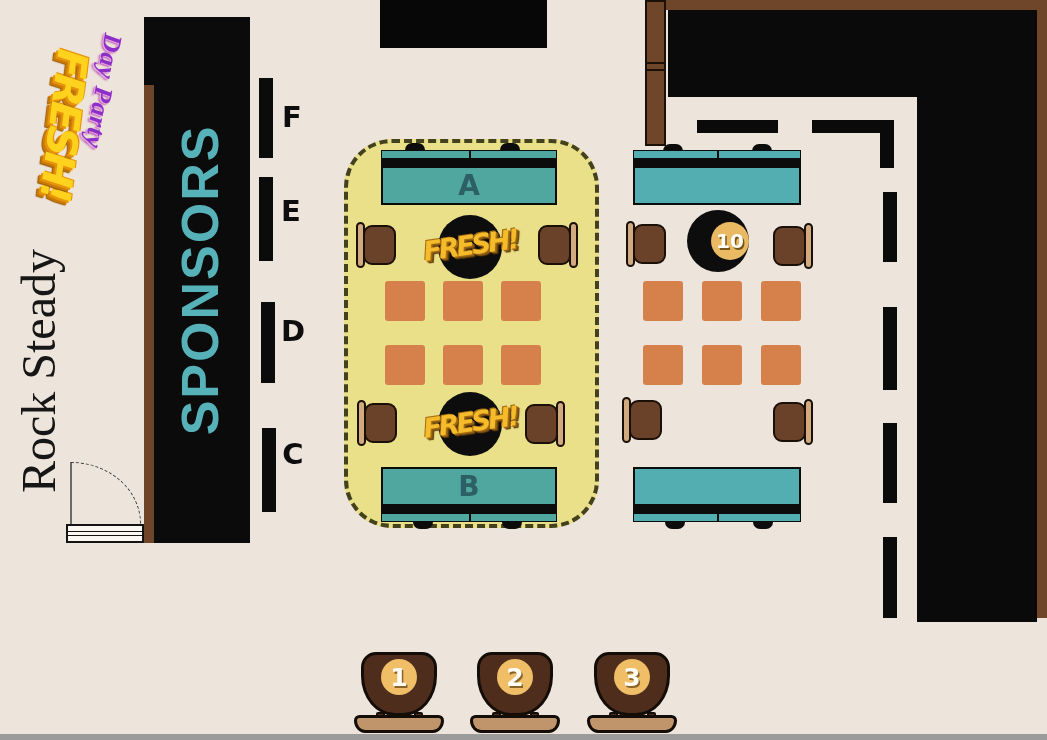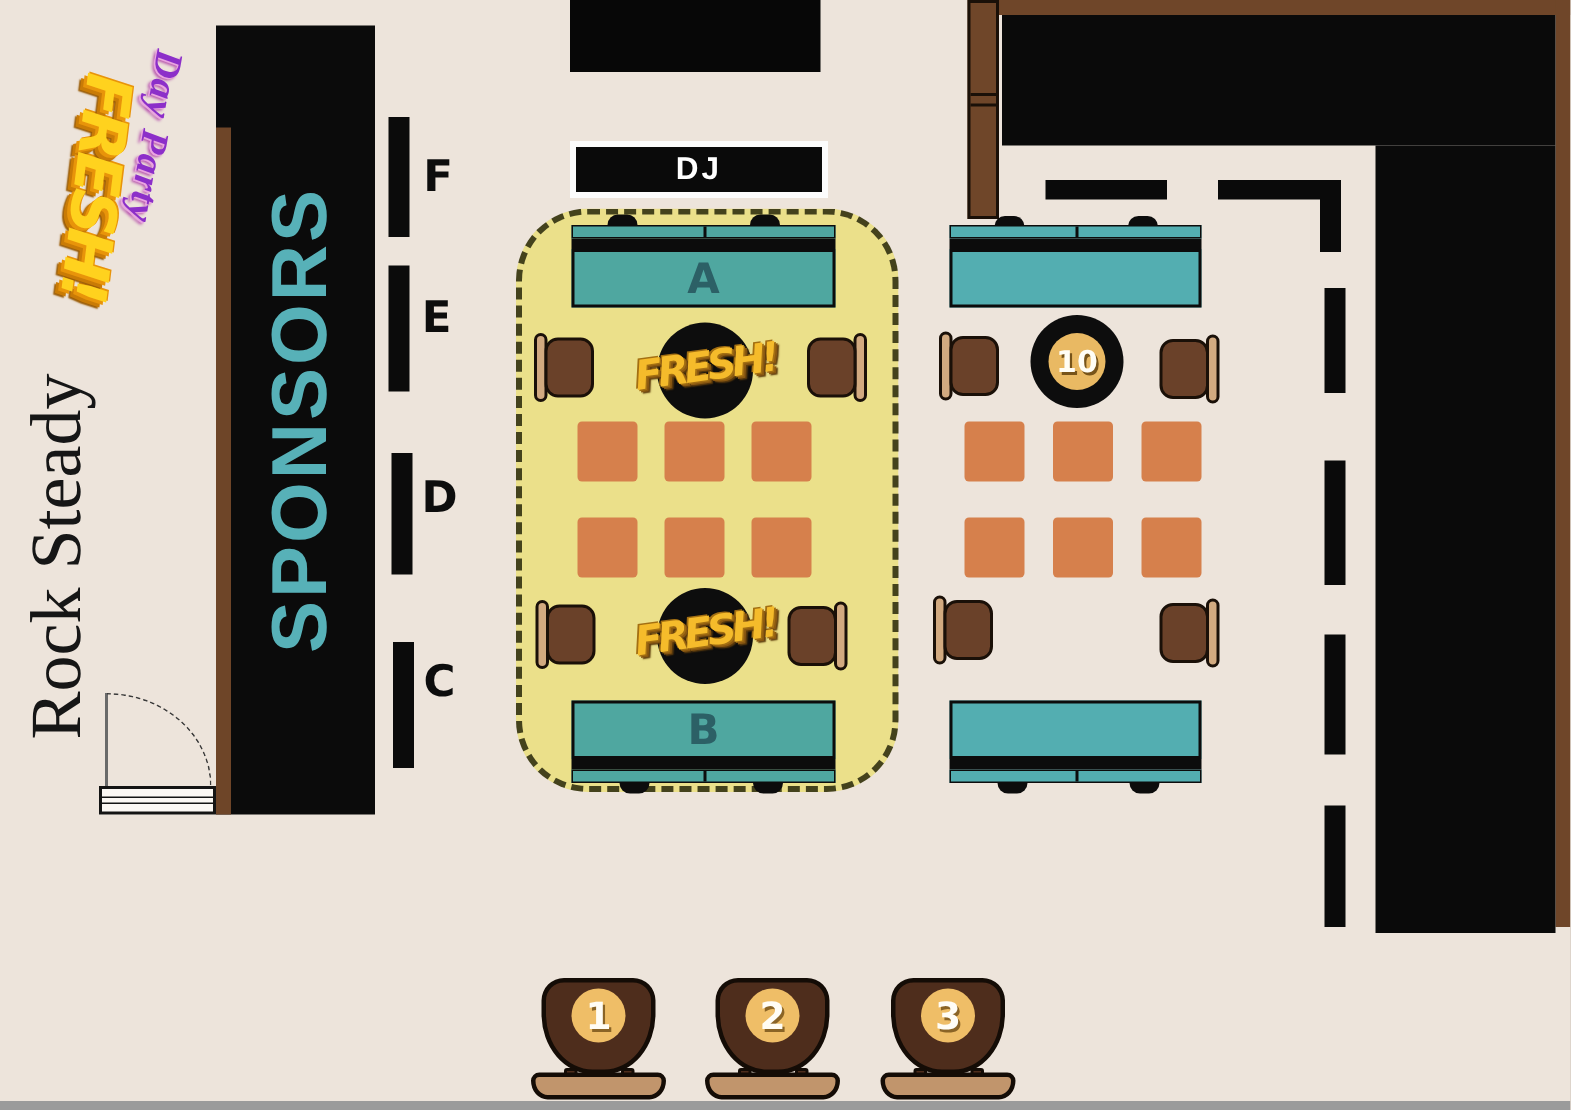--- a/index.html
+++ b/index.html
@@ -102,21 +102,21 @@
   .flogo {
     position:absolute; transform:translate(-50%,-50%) rotate(-8deg);
     font-family:"DejaVu Sans",sans-serif; font-style:italic; font-weight:900;
     font-size:27px; letter-spacing:-3px; color:#F5BB2B;
     text-shadow:1px 1px 0 #a36f12, 2px 2px 0 #8a5812, 3px 3px 1px #5e3c0c, -1px -1px 0 #a36f12;
     white-space:nowrap;
   }
 
   
   .ncirc { position:absolute; width:62px; height:62px; background:#0d0d0d; border-radius:50%;
-           display:flex; align-items:center; justify-content:center; }
+           display:flex; align-items:center; justify-content:flex-end; }
   .ncirc .gold { width:38px; height:38px; border-radius:50%; background:#E9B963;
            display:flex; align-items:center; justify-content:center;
            color:#FFFDF5; font-weight:bold; font-size:20px;
            font-family:"DejaVu Sans",sans-serif;
            text-shadow:1.5px 2px 0 #77541a; }
 
   
   .blk { position:absolute; background:#0A0A0A; }
   .wood { position:absolute; background:#6F4629; }
   .doorpost { position:absolute; left:645px; top:0; width:21px; height:146px;
@@ -180,23 +180,20 @@
   </div>
   <div>
     <div class="wbar" style="left:261px; top:302px; height:81px;"></div>
     <div class="ctr wletter" style="left:293px; top:331px;">D</div>
   </div>
   <div>
     <div class="wbar" style="left:262px; top:428px; height:84px;"></div>
     <div class="ctr wletter" style="left:293px; top:454px;">C</div>
   </div>
 
-  <div class="dj">
-    <span>DJ</span>
-  </div>
 
   <div class="vip"></div>
 
   <div class="tbl" style="left:381px; top:150px; width:176px;">
     <div class="bump" style="left:24px; top:-7px;"></div>
     <div class="bump" style="left:119px; top:-7px;"></div>
     <div class="strip">
         <div class="dvd"></div>
       </div>
     <div class="band"></div>

